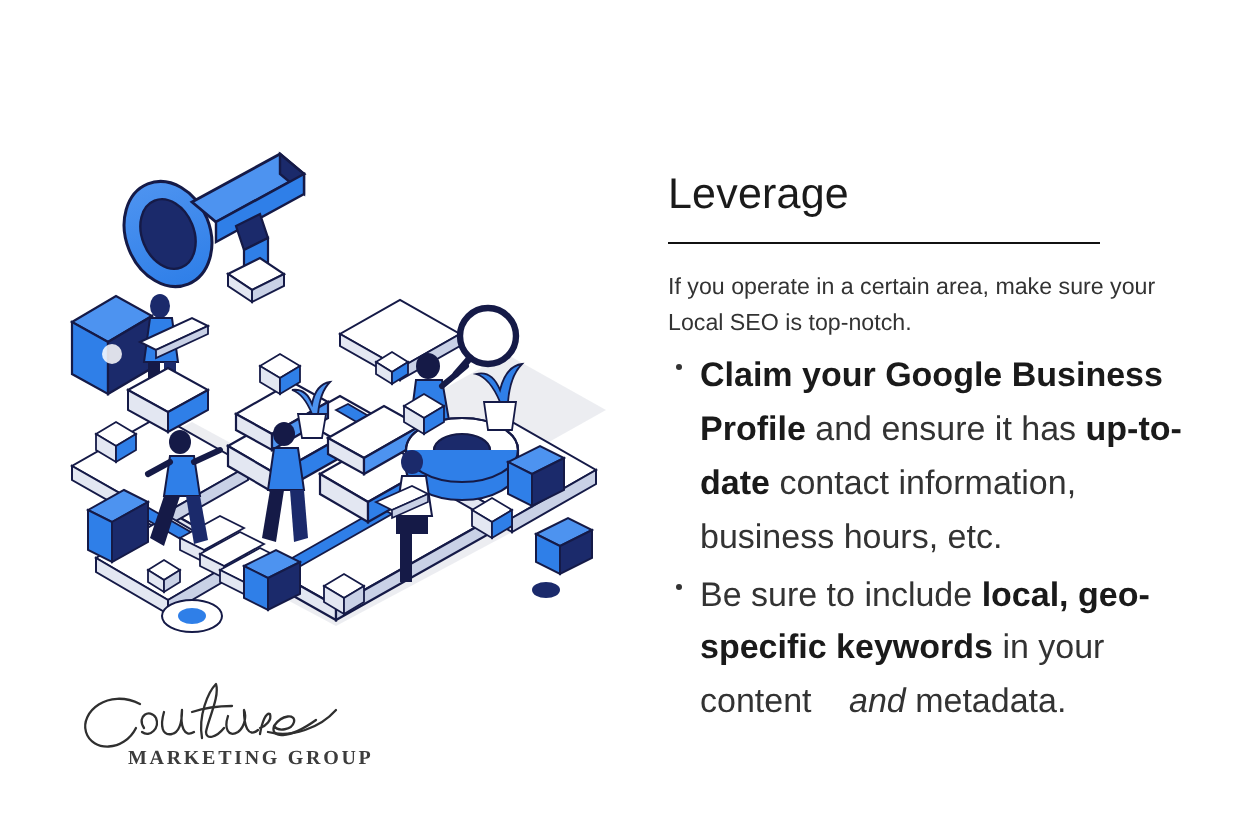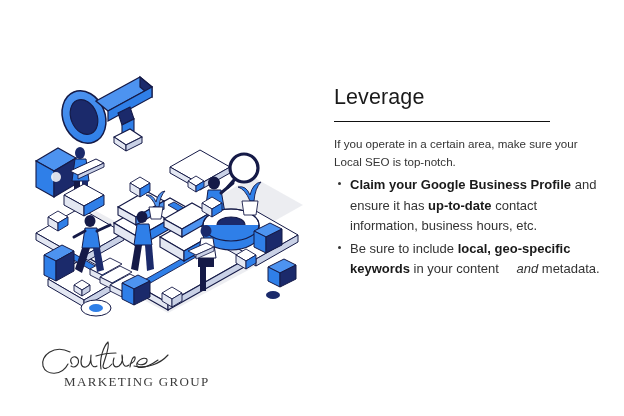--- a/index.html
+++ b/index.html
@@ -38,24 +38,25 @@
     top: 336px;
     width: 160px;
     height: 62px;
   }
   #logo svg { display:block; width: 100%; height: 100%; }
   .logo-sub {
     position: absolute;
     left: 64px;
     top: 374px;
     font-family: "Liberation Serif", serif;
-    font-size: 13px;
+    font-size: 10px;
     letter-spacing: 1.35px;
     color: #3c3c3c;
     white-space: nowrap;
+    font-weight: bold;
   }
 
   
   #content {
     position: absolute;
     left: 334px;
     top: 84px;
     width: 268px;
   }
   .title-line1 {
@@ -86,21 +87,21 @@
     max-width: 264px;
   }
   ul.points {
     list-style: none;
     margin: 0;
     padding: 0;
   }
   ul.points > li {
     position: relative;
     padding-left: 16px;
-    font-size: 13px;
+    font-size: 17px;
     line-height: 1.58;
     color: #333333;
     margin-bottom: 2px;
     max-width: 262px;
   }
   ul.points > li::before {
     content: "";
     position: absolute;
     left: 4px;
     top: 7px;

